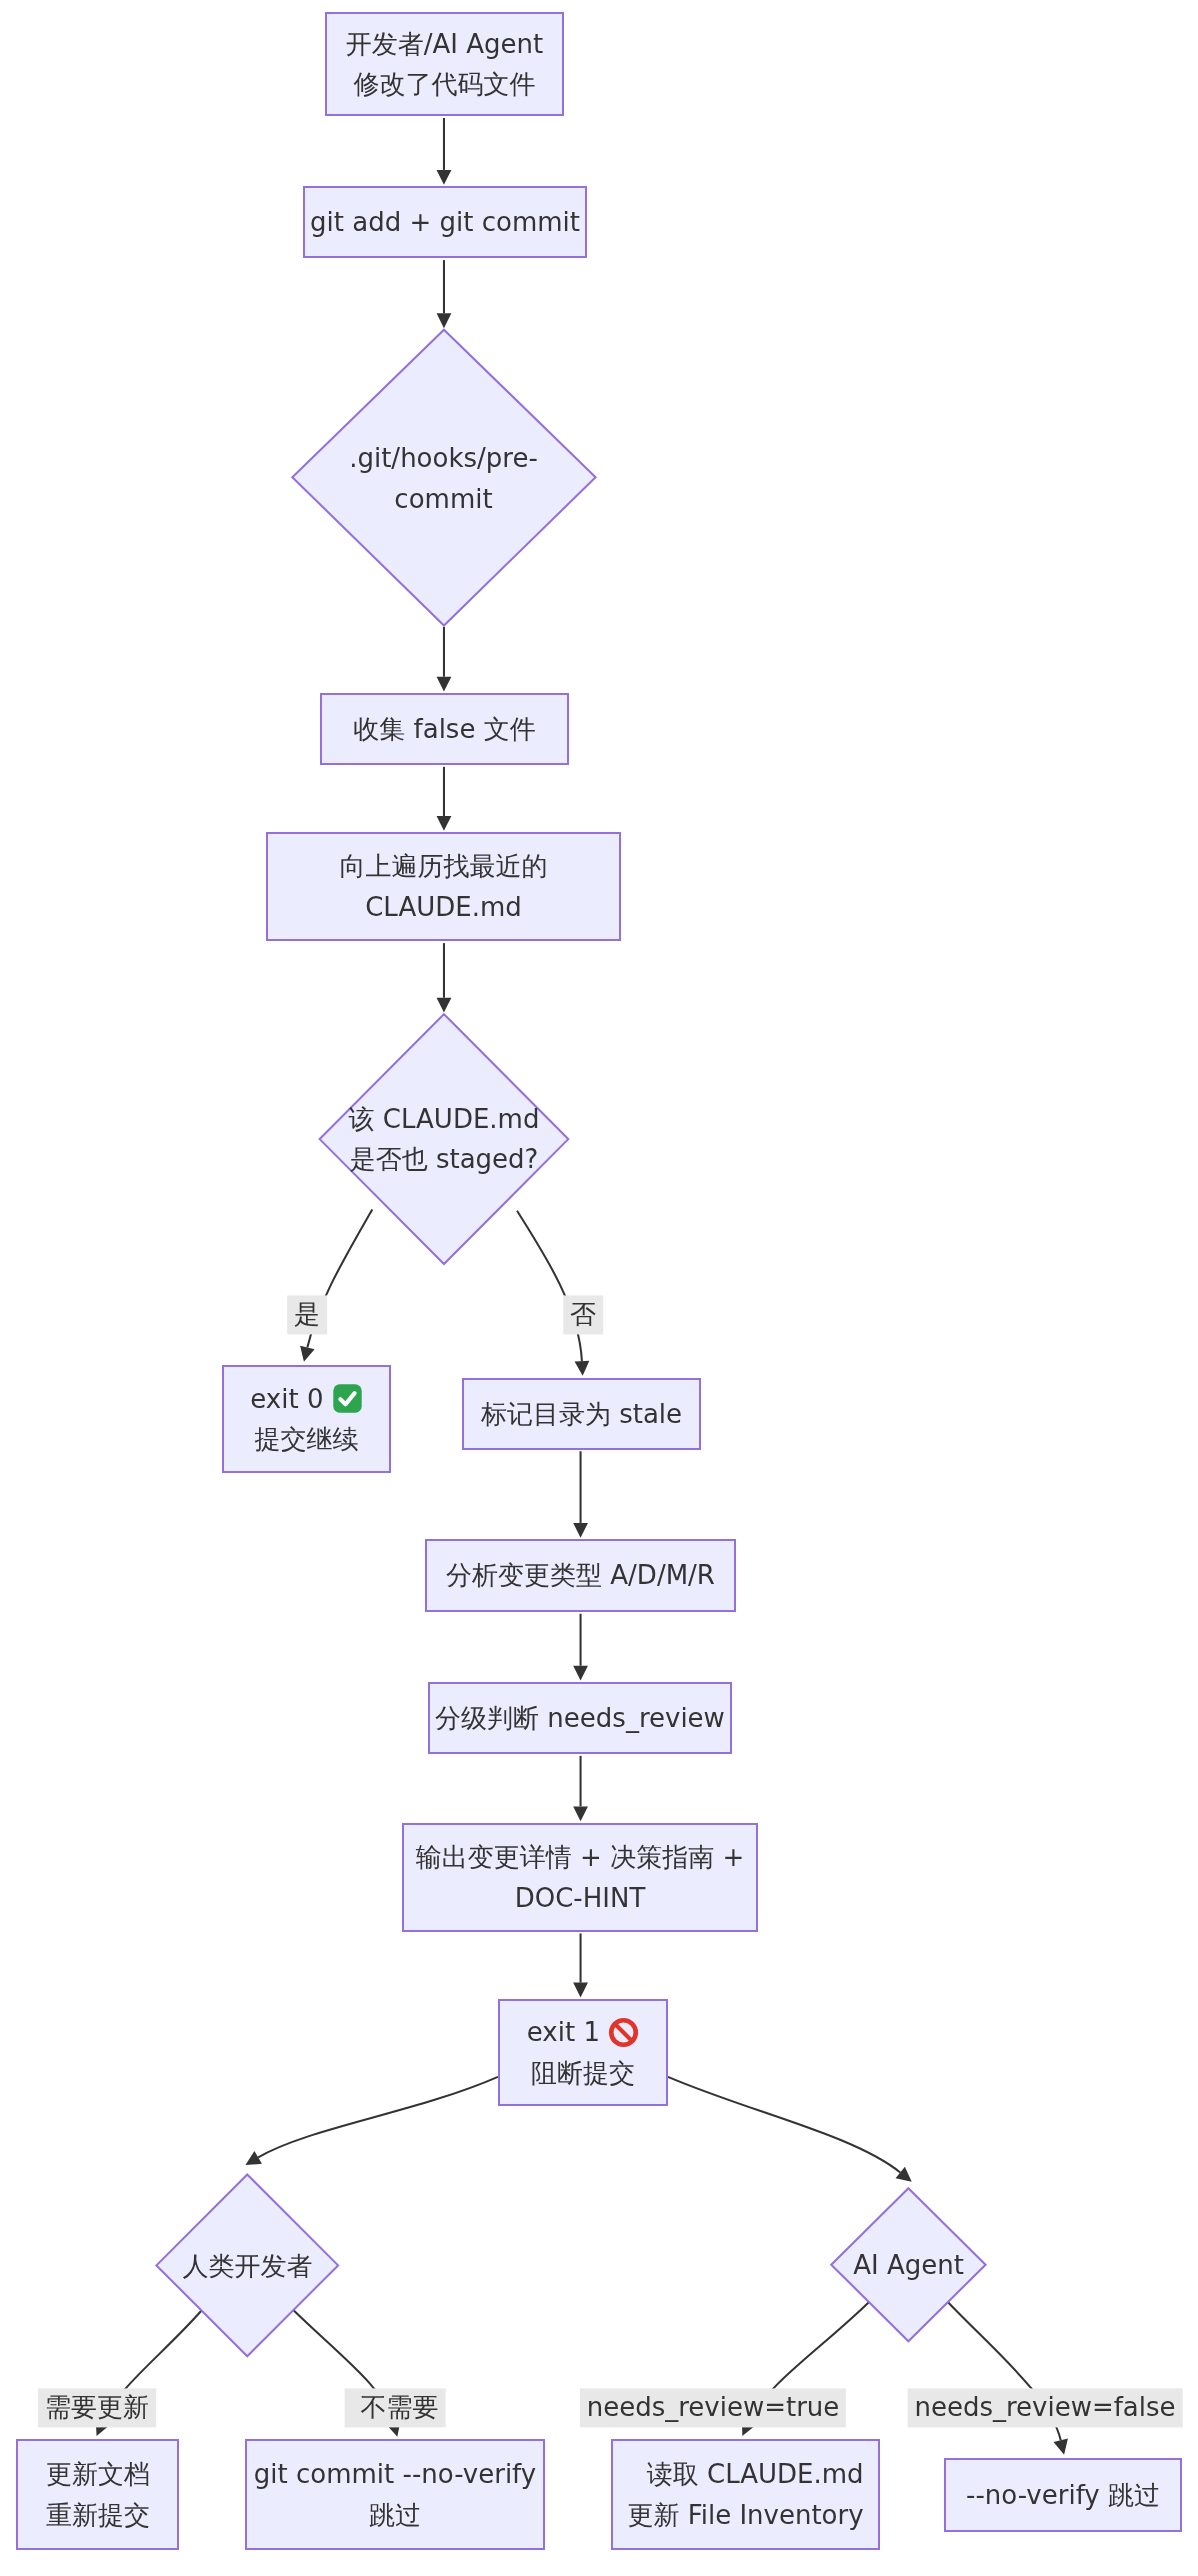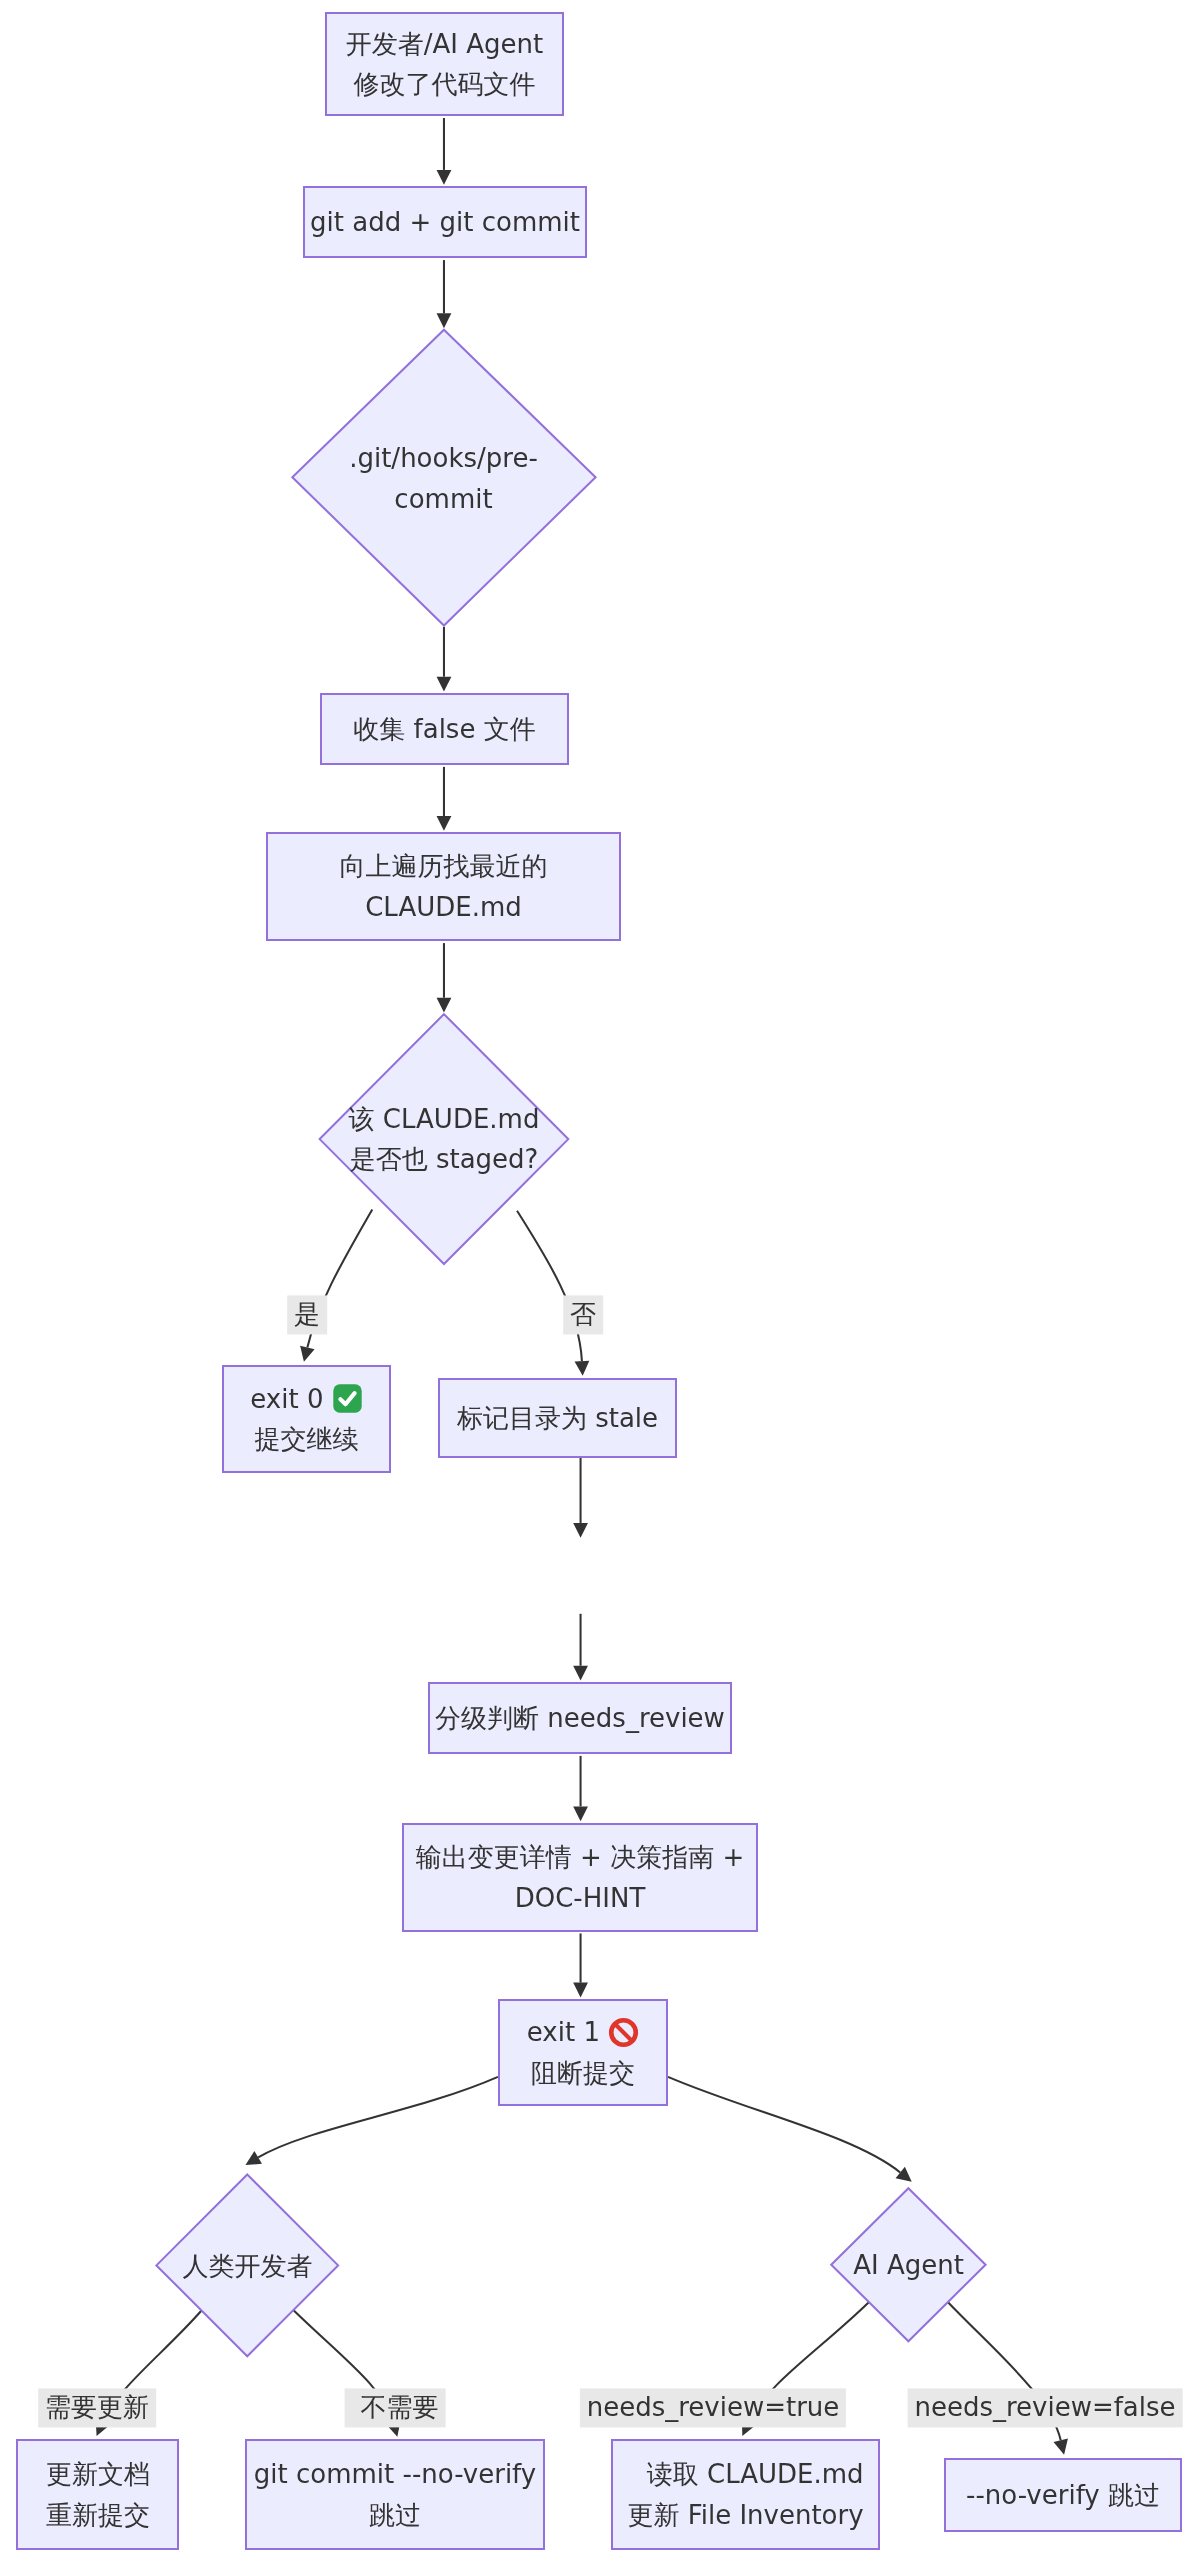--- a/index.html
+++ b/index.html
@@ -112,22 +112,23 @@
     <div class="line-row">
       <span>exit 0</span>
       <svg class="emoji-icon" viewBox="0 0 24 24">
         <rect x="1" y="1" width="22" height="22" rx="5" fill="#2DA44E"></rect>
         <path d="M6.5 12.6 L10.5 16.4 L17.5 7.8" stroke="#ffffff" stroke-width="3.2" fill="none" stroke-linecap="round" stroke-linejoin="round"></path>
       </svg>
     </div>
     <div class="line-row">提交继续</div>
   </div>
 
-  <div class="node" style="left:438px;top:1378px;width:239px;height:80px;">标记目录为 stale</div>
+  <div class="node" style="left:462px;top:1378px;width:239px;height:72px;">标记目录为 stale</div>
 
+  <div class="node" style="left:425px;top:1539px;width:311px;height:73px;">分析变更类型 A/D/M/R</div>
 
   <div class="node" style="left:428px;top:1682px;width:304px;height:72px;">分级判断 needs_review</div>
 
   <div class="node" style="left:402px;top:1823px;width:356px;height:109px;">输出变更详情 + 决策指南 +
 DOC-HINT</div>
 
   <div class="node" style="left:498px;top:1999px;width:170px;height:107px;">
     <div class="line-row">
       <span>exit 1</span>
       <svg class="emoji-icon" viewBox="0 0 24 24">

